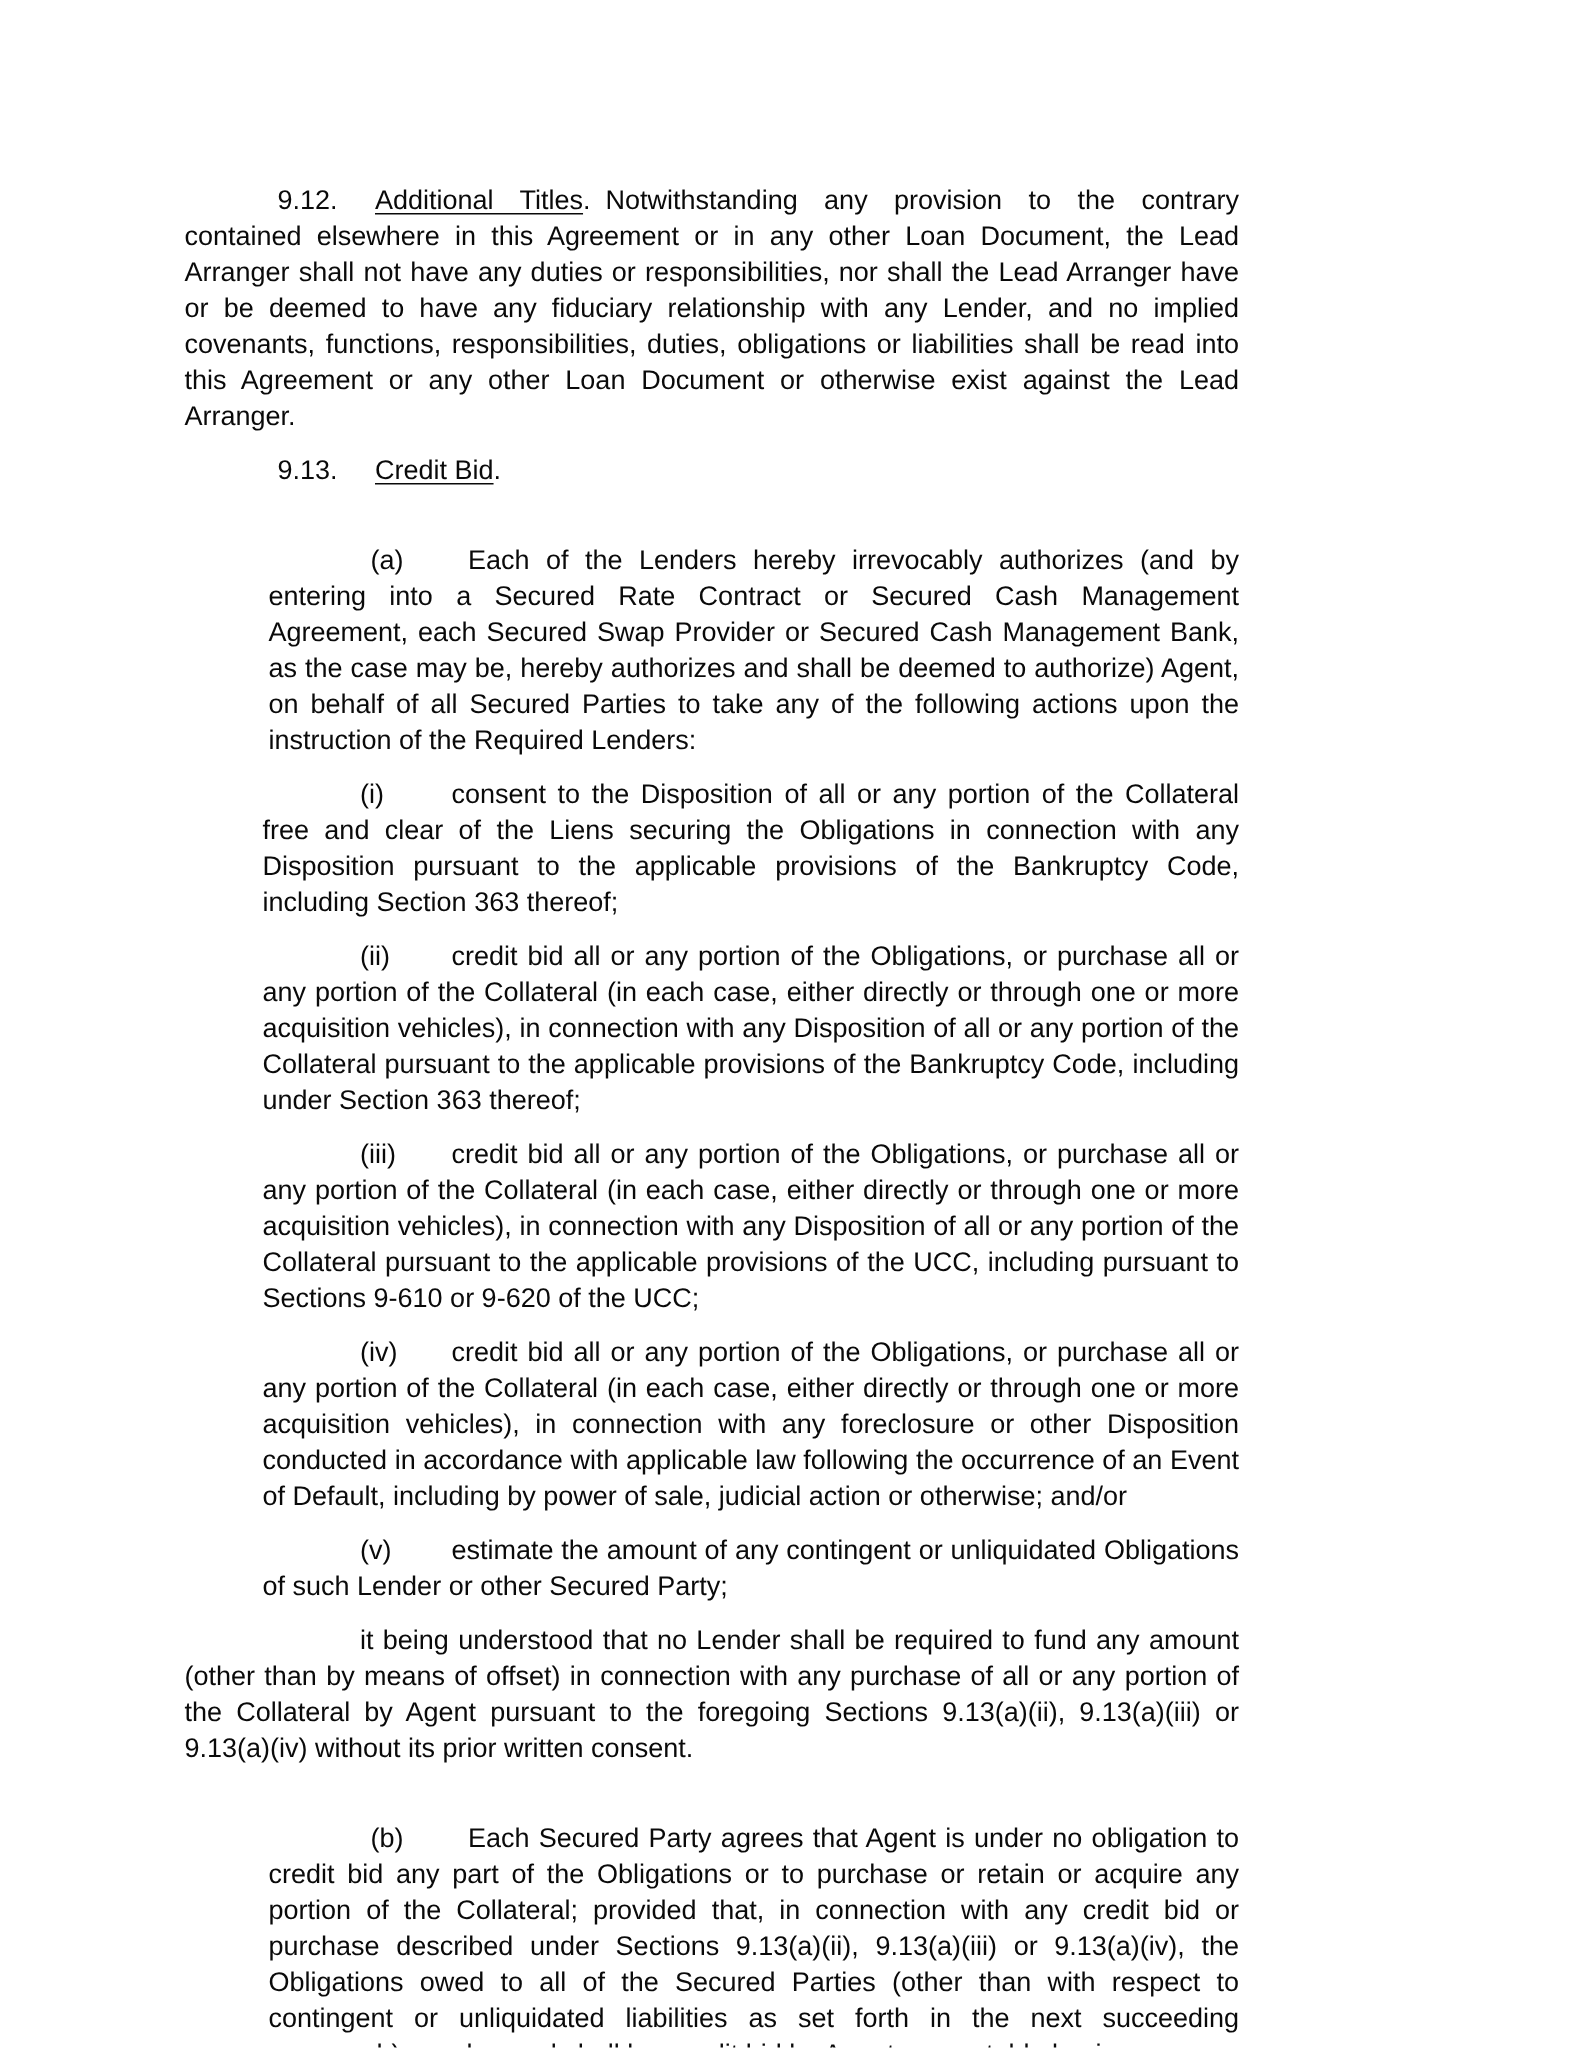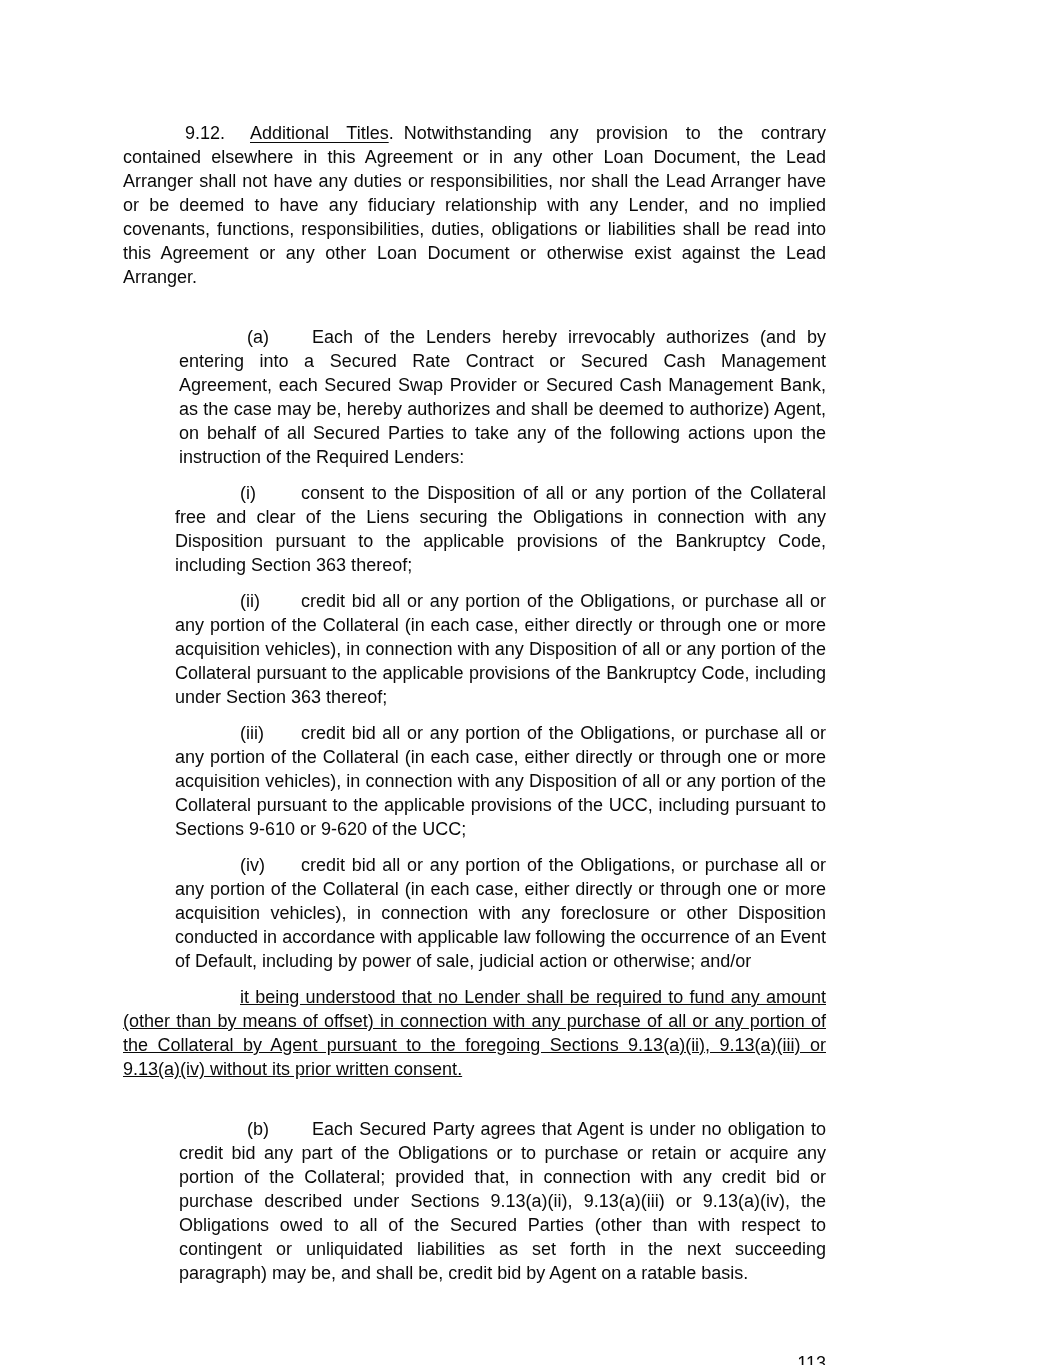--- a/index.html
+++ b/index.html
@@ -29,21 +29,21 @@
   }
   .page > p:first-child { margin-top: 0; }
 
   
   .sec    { text-indent: 62px; }
   
   .suba   { margin-left: 56px; text-indent: 68px; margin-top: 36px; }
   
   .roman  { margin-left: 52px; text-indent: 65px; }
   
-  .closing { text-indent: 117px; text-decoration: underline; }
+  .closing { text-indent: 117px; }
 
   .lbl {
     display: inline-block;
     text-indent: 0;
     text-align: left;
   }
   .lbl-sec { width: 65px; }
   .lbl-sub { width: 65px; }
   .lbl-rom { width: 61px; }
 
@@ -61,31 +61,33 @@
     text-indent: 0;
   }
 </style>
 </head>
 <body>
 
 <div class="page">
 
   <p class="sec"><span class="lbl lbl-sec">9.12.</span><span class="u">Additional Titles</span><span>.</span><span class="gap2"></span><span>Notwithstanding any provision to the contrary contained elsewhere in this Agreement or in any other Loan Document, the Lead Arranger shall not have any duties or responsibilities, nor shall the Lead Arranger have or be deemed to have any fiduciary relationship with any Lender, and no implied covenants, functions, responsibilities, duties, obligations or liabilities shall be read into this Agreement or any other Loan Document or otherwise exist against the Lead Arranger.</span></p>
 
+  <p class="sec"><span class="lbl lbl-sec">9.13.</span><span class="u">Credit Bid</span><span>.</span></p>
 
   <p class="suba"><span class="lbl lbl-sub">(a)</span><span>Each of the Lenders hereby irrevocably authorizes (and by entering into a Secured Rate Contract or Secured Cash Management Agreement, each Secured Swap Provider or Secured Cash Management Bank, as the case may be, hereby authorizes and shall be deemed to authorize) Agent, on behalf of all Secured Parties to take any of the following actions upon the instruction of the Required Lenders:</span></p>
 
   <p class="roman"><span class="lbl lbl-rom">(i)</span><span>consent to the Disposition of all or any portion of the Collateral free and clear of the Liens securing the Obligations in connection with any Disposition pursuant to the applicable provisions of the Bankruptcy Code, including Section 363 thereof;</span></p>
 
   <p class="roman"><span class="lbl lbl-rom">(ii)</span><span>credit bid all or any portion of the Obligations, or purchase all or any portion of the Collateral (in each case, either directly or through one or more acquisition vehicles), in connection with any Disposition of all or any portion of the Collateral pursuant to the applicable provisions of the Bankruptcy Code, including under Section 363 thereof;</span></p>
 
   <p class="roman"><span class="lbl lbl-rom">(iii)</span><span>credit bid all or any portion of the Obligations, or purchase all or any portion of the Collateral (in each case, either directly or through one or more acquisition vehicles), in connection with any Disposition of all or any portion of the Collateral pursuant to the applicable provisions of the UCC, including pursuant to Sections 9-610 or 9-620 of the UCC;</span></p>
 
   <p class="roman"><span class="lbl lbl-rom">(iv)</span><span>credit bid all or any portion of the Obligations, or purchase all or any portion of the Collateral (in each case, either directly or through one or more acquisition vehicles), in connection with any foreclosure or other Disposition conducted in accordance with applicable law following the occurrence of an Event of Default, including by power of sale, judicial action or otherwise; and/or</span></p>
 
+  <p class="roman"><span class="lbl lbl-rom">(v)</span><span>estimate the amount of any contingent or unliquidated Obligations of such Lender or other Secured Party;</span></p>
 
   <p class="closing"><span>it being understood that no Lender shall be required to fund any amount (other than by means of offset) in connection with any purchase of all or any portion of the Collateral by Agent pursuant to the foregoing Sections 9.13(a)(ii), 9.13(a)(iii) or 9.13(a)(iv) without its prior written consent.</span></p>
 
   <p class="suba"><span class="lbl lbl-sub">(b)</span><span>Each Secured Party agrees that Agent is under no obligation to credit bid any part of the Obligations or to purchase or retain or acquire any portion of the Collateral; provided that, in connection with any credit bid or purchase described under Sections 9.13(a)(ii), 9.13(a)(iii) or 9.13(a)(iv), the Obligations owed to all of the Secured Parties (other than with respect to contingent or unliquidated liabilities as set forth in the next succeeding paragraph) may be, and shall be, credit bid by Agent on a ratable basis.</span></p>
 
   <p class="pagenum">113</p>
 
 </div>
 
 </body></html>

